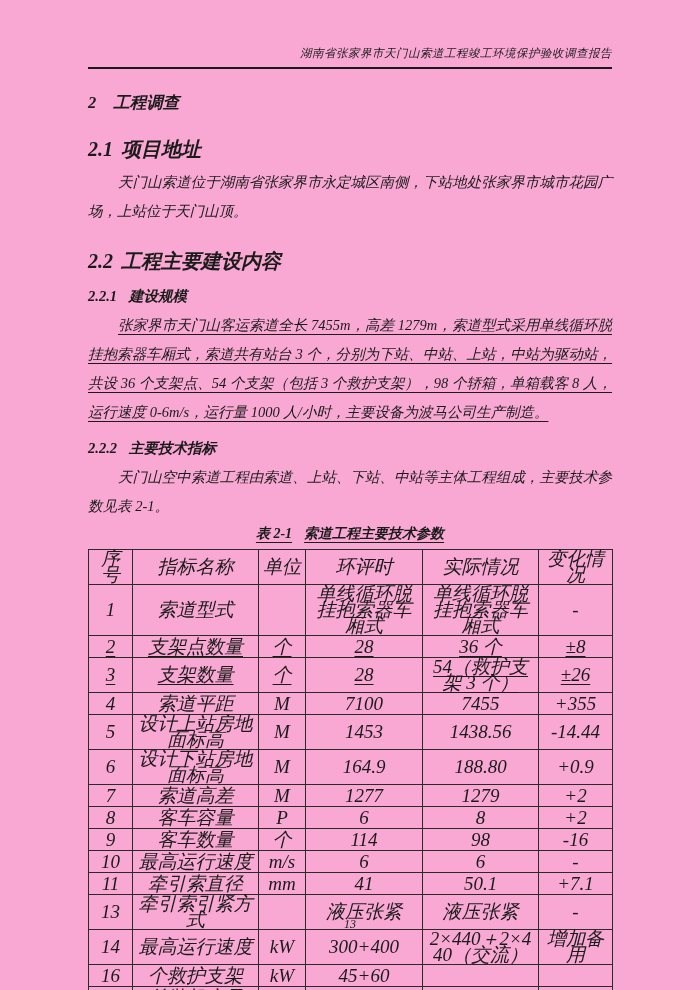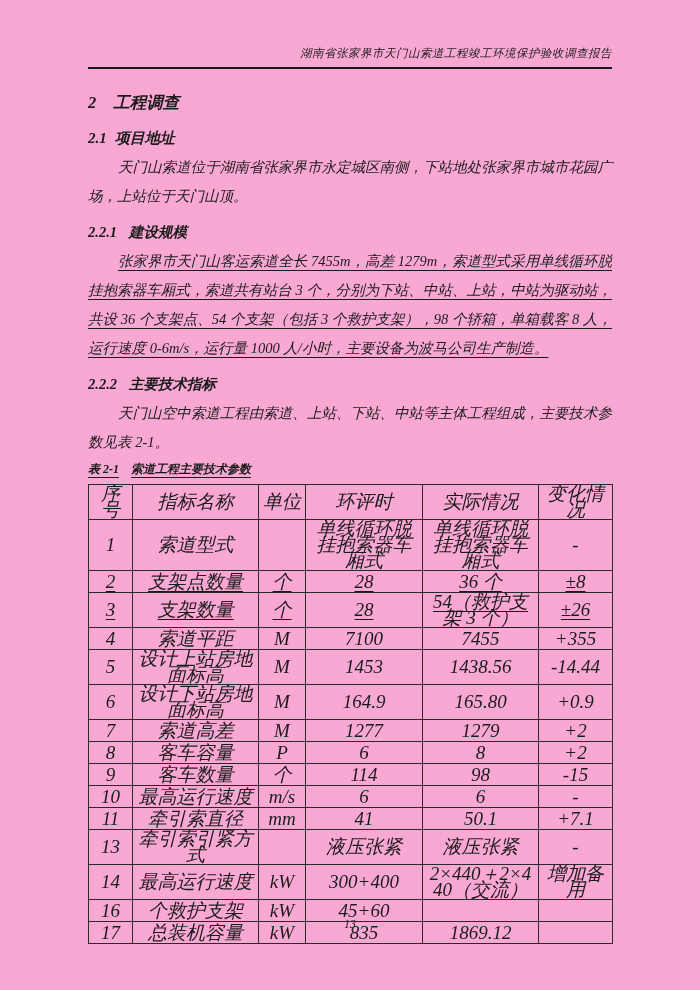--- a/index.html
+++ b/index.html
@@ -34,22 +34,22 @@
     letter-spacing: 0.5px;
   }
   
   .h-level1 {
     margin-top: 23px;
     font-size: 16.5px;
     font-weight: bold;
   }
   .h-level1 .h-num { margin-right: 17px; }
   .h-level2 {
-    margin-top: 15px;
-    font-size: 15px;
+    margin-top: 22px;
+    font-size: 20px;
     font-weight: bold;
   }
   .h-level2 .h-num { margin-right: 8px; }
   .h-level3 {
     margin-top: 12px;
     font-size: 14.5px;
     font-weight: bold;
   }
   .h-level3 .h-num { margin-right: 12px; text-align: center; }
   
@@ -61,22 +61,22 @@
     text-indent: 30px;
   }
   .para.revised {
     text-decoration: underline;
     text-underline-offset: 4px;
     text-decoration-thickness: 1px;
   }
   
   .table-caption {
     margin-top: 4px;
-    text-align: left;
-    font-size: 12px;
+    text-align: center;
+    font-size: 14px;
     font-weight: bold;
   }
   .table-caption .cap-inner {
     text-decoration: underline;
     text-underline-offset: 4px;
   }
   .table-caption .cap-label { margin-right: 12px; }
   
   table.tech-table {
     margin-top: 6px;
@@ -127,20 +127,23 @@
     <div class="h-level1">
       <span class="h-num">2</span><span>工程调查</span>
     </div>
 
     <div class="h-level2">
       <span class="h-num">2.1</span><span>项目地址</span>
     </div>
 
     <div class="para">天门山索道位于湖南省张家界市永定城区南侧，下站地处张家界市城市花园广场，上站位于天门山顶。</div>
 
+    <div class="h-level2">
+      <span class="h-num">2.2</span><span>工程主要建设内容</span>
+    </div>
 
     <div class="h-level3">
       <span class="h-num">2.2.1</span><span>建设规模</span>
     </div>
 
     <div class="para revised">张家界市天门山客运索道全长 7455m，高差 1279m，索道型式采用单线循环脱挂抱索器车厢式，索道共有站台 3 个，分别为下站、中站、上站，中站为驱动站，共设 36 个支架点、54 个支架（包括 3 个救护支架），98 个轿箱，单箱载客 8 人，运行速度 0-6m/s，运行量 1000 人/小时，主要设备为波马公司生产制造。</div>
 
     <div class="h-level3">
       <span class="h-num">2.2.2</span><span>主要技术指标</span>
     </div>
@@ -209,21 +212,21 @@
             <td><span>M</span></td>
             <td><span>1453</span></td>
             <td><span>1438.56</span></td>
             <td><span>-14.44</span></td>
           </tr>
           <tr>
             <td><span>6</span></td>
             <td><span>设计下站房地面标高</span></td>
             <td><span>M</span></td>
             <td><span>164.9</span></td>
-            <td><span>165.80</span></td>
+            <td><span>188.80</span></td>
             <td><span>+0.9</span></td>
           </tr>
           <tr>
             <td><span>7</span></td>
             <td><span>索道高差</span></td>
             <td><span>M</span></td>
             <td><span>1277</span></td>
             <td><span>1279</span></td>
             <td><span>+2</span></td>
           </tr>
@@ -234,21 +237,21 @@
             <td><span>6</span></td>
             <td><span>8</span></td>
             <td><span>+2</span></td>
           </tr>
           <tr>
             <td><span>9</span></td>
             <td><span>客车数量</span></td>
             <td><span>个</span></td>
             <td><span>114</span></td>
             <td><span>98</span></td>
-            <td><span>-15</span></td>
+            <td><span>-16</span></td>
           </tr>
           <tr>
             <td><span>10</span></td>
             <td><span>最高运行速度</span></td>
             <td><span>m/s</span></td>
             <td><span>6</span></td>
             <td><span>6</span></td>
             <td><span>-</span></td>
           </tr>
           <tr>

